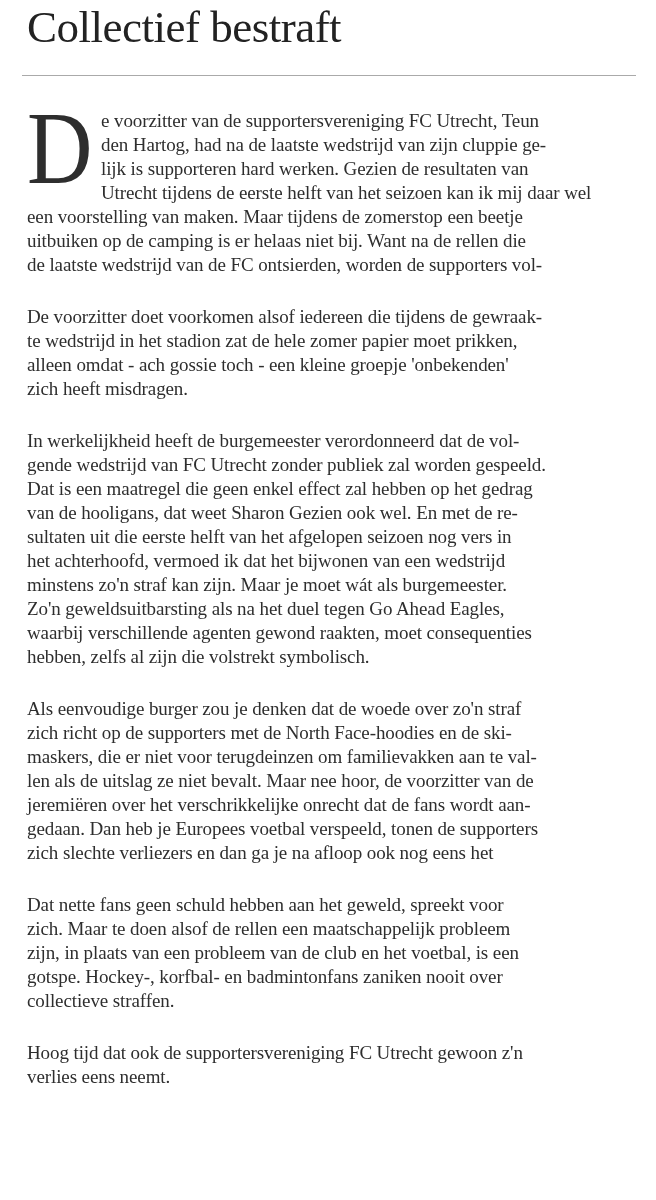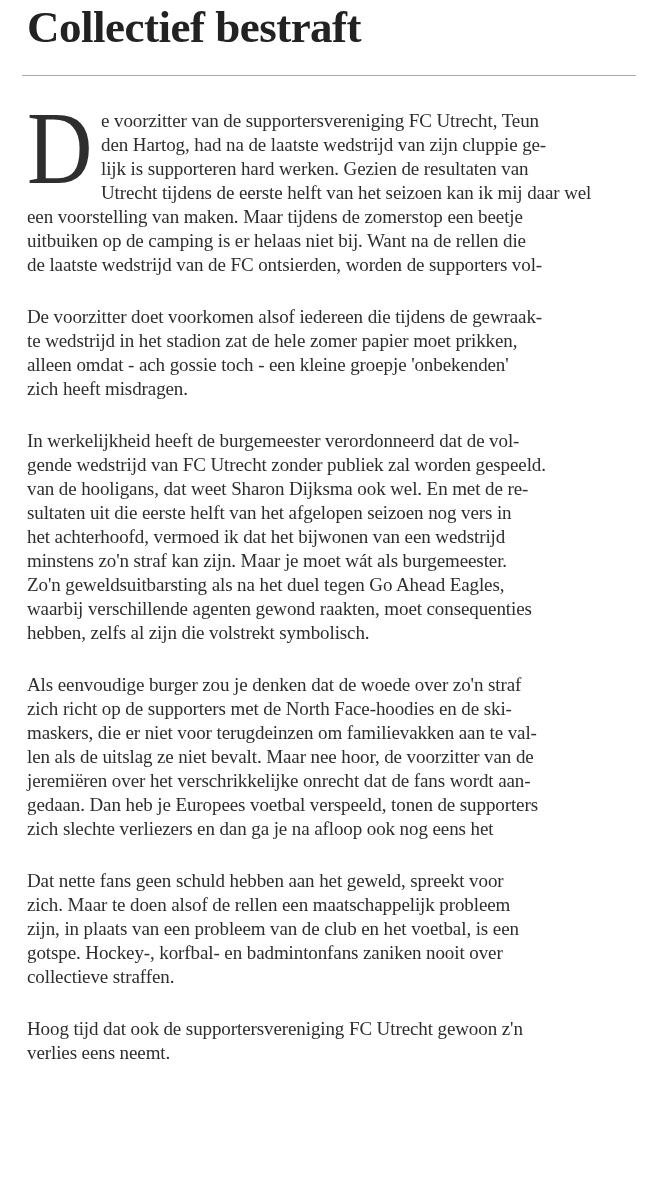--- a/index.html
+++ b/index.html
@@ -14,21 +14,21 @@
     font-family: "Liberation Serif", "DejaVu Serif", serif;
   }
   .page {
     box-sizing: border-box;
     width: 656px;
     padding: 0 20px 0 27px;
   }
   .article-title {
     margin: 2px 0 0 0;
     font-family: "Liberation Serif", "DejaVu Serif", serif;
-    font-weight: bold;
+    font-weight: normal;
     font-size: 45px;
     line-height: 1.12;
     letter-spacing: -0.5px;
     color: var(--heading-color, #222222);
   }
   .title-divider {
     border: none;
     height: 1px;
     background: var(--rule-color, #aaaaaa);
     margin: 23px 0 0 -5px;
@@ -81,21 +81,22 @@
       </p>
       <p class="para">
         <span class="line">De voorzitter doet voorkomen alsof iedereen die tijdens de gewraak-</span>
         <span class="line">te wedstrijd in het stadion zat de hele zomer papier moet prikken,</span>
         <span class="line">alleen omdat - ach gossie toch - een kleine groepje 'onbekenden'</span>
         <span class="line">zich heeft misdragen.</span>
       </p>
       <p class="para">
         <span class="line">In werkelijkheid heeft de burgemeester verordonneerd dat de vol-</span>
         <span class="line">gende wedstrijd van FC Utrecht zonder publiek zal worden gespeeld.</span>
-        <span class="line">van de hooligans, dat weet Sharon Dijksma ook wel. En met de re-</span>
+        <span class="line">Dat is een maatregel die geen enkel effect zal hebben op het gedrag</span>
+        <span class="line">van de hooligans, dat weet Sharon Gezien ook wel. En met de re-</span>
         <span class="line">sultaten uit die eerste helft van het afgelopen seizoen nog vers in</span>
         <span class="line">het achterhoofd, vermoed ik dat het bijwonen van een wedstrijd</span>
         <span class="line">minstens zo'n straf kan zijn. Maar je moet wát als burgemeester.</span>
         <span class="line">Zo'n geweldsuitbarsting als na het duel tegen Go Ahead Eagles,</span>
         <span class="line">waarbij verschillende agenten gewond raakten, moet consequenties</span>
         <span class="line">hebben, zelfs al zijn die volstrekt symbolisch.</span>
       </p>
       <p class="para">
         <span class="line">Als eenvoudige burger zou je denken dat de woede over zo'n straf</span>
         <span class="line">zich richt op de supporters met de North Face-hoodies en de ski-</span>

